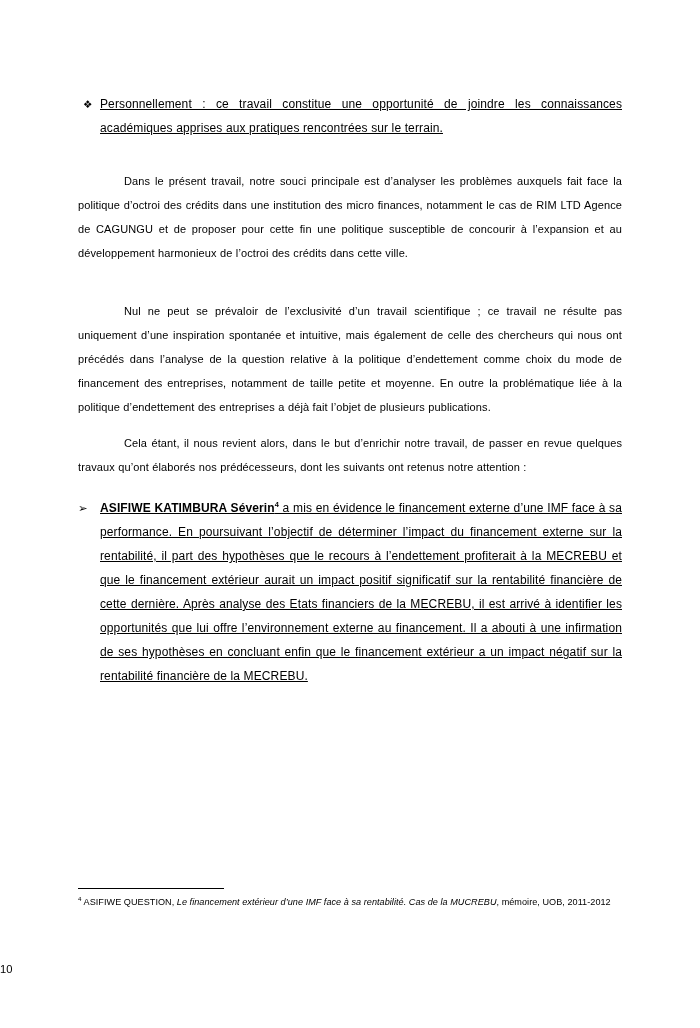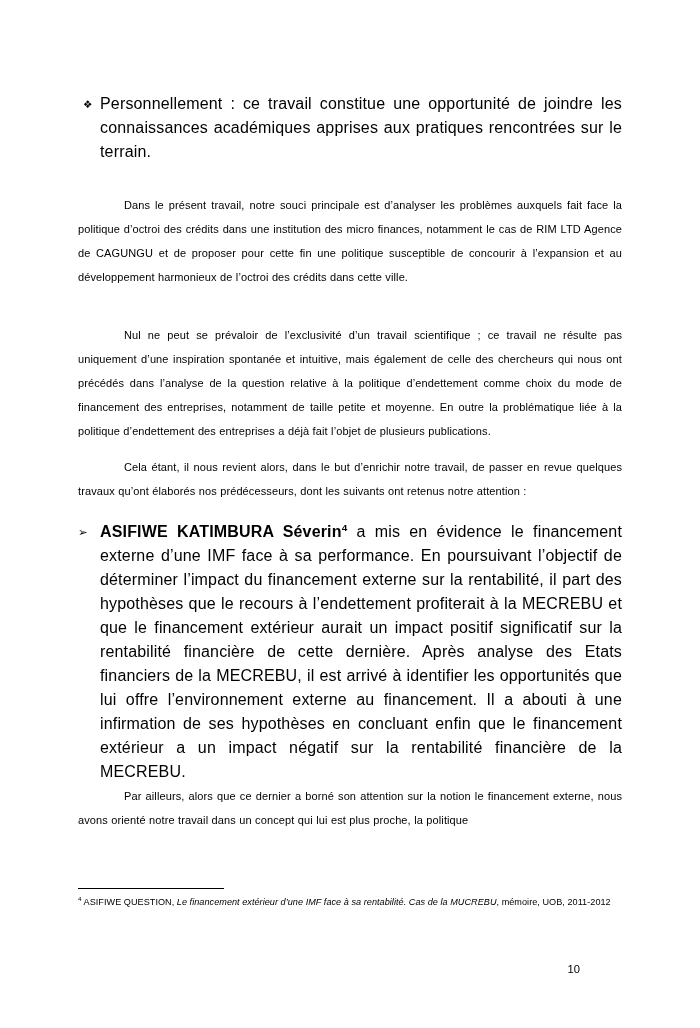--- a/index.html
+++ b/index.html
@@ -79,24 +79,25 @@
     font-size: 11.5px;
     line-height: 24px;
     text-align: left;
   }
   .bullet-row .marker.diamond {
     left: 5px;
     font-size: 10.5px;
   }
   .bullet-row .btext {
     display: block;
-    font-size: 16px;
+    font-size: 12px;
     line-height: 24px;
     text-align: justify;
     letter-spacing: 0.01em;
+    text-decoration: underline;
   }
   .bullet-row .btext b {
     font-weight: bold;
   }
 
   sup {
     font-size: 0.62em;
     vertical-align: super;
     line-height: 0;
     font-weight: bold;
@@ -128,21 +129,21 @@
     font-size: 0.68em;
     font-weight: normal;
   }
 
   
   .page-number {
     position: absolute;
     left: 0;
     top: 962px;
     width: 580px;
-    text-align: right;
+    text-align: left;
     font-size: 11.2px;
     line-height: 14px;
   }
 </style>
 </head>
 <body>
 
 <div class="page">
 
   <div class="content">
@@ -170,21 +171,20 @@
 
     <p class="para indent">Cela étant, il nous revient alors, dans le but d’enrichir notre travail, de passer en revue quelques travaux qu’ont élaborés nos prédécesseurs, dont les suivants ont retenus notre attention :</p>
 
     <div class="gap-md"></div>
 
     <div class="bullet-row">
       <span class="marker">➢</span>
       <span class="btext"><b>ASIFIWE KATIMBURA Séverin</b><sup>4</sup><span> a mis en évidence le financement externe d’une IMF face à sa performance. En poursuivant l’objectif de déterminer l’impact du financement externe sur la rentabilité, il part des hypothèses que le recours à l’endettement profiterait à la MECREBU et que le financement extérieur aurait un impact positif significatif sur  la rentabilité financière de cette dernière. Après analyse des Etats financiers de la MECREBU, il est arrivé à identifier les opportunités que lui offre l’environnement externe au financement. Il a abouti à une infirmation de ses hypothèses en concluant enfin que le financement extérieur a un impact négatif sur la rentabilité financière de la MECREBU.</span></span>
     </div>
 
-    <p class="para indent">Par ailleurs, alors que ce dernier a borné son attention sur la notion le financement externe, nous avons orienté notre travail dans un concept qui lui est plus proche, la politique</p>
 
   </div>
 
   <div class="footnote-area">
     <div class="footnote-rule"></div>
     <p class="footnote-text"><sup>4</sup><span> ASIFIWE QUESTION, </span><i>Le financement extérieur d’une IMF face à sa rentabilité. Cas de la MUCREBU</i><span>, mémoire, UOB, 2011-2012</span></p>
   </div>
 
   <div class="page-number">10</div>
 

